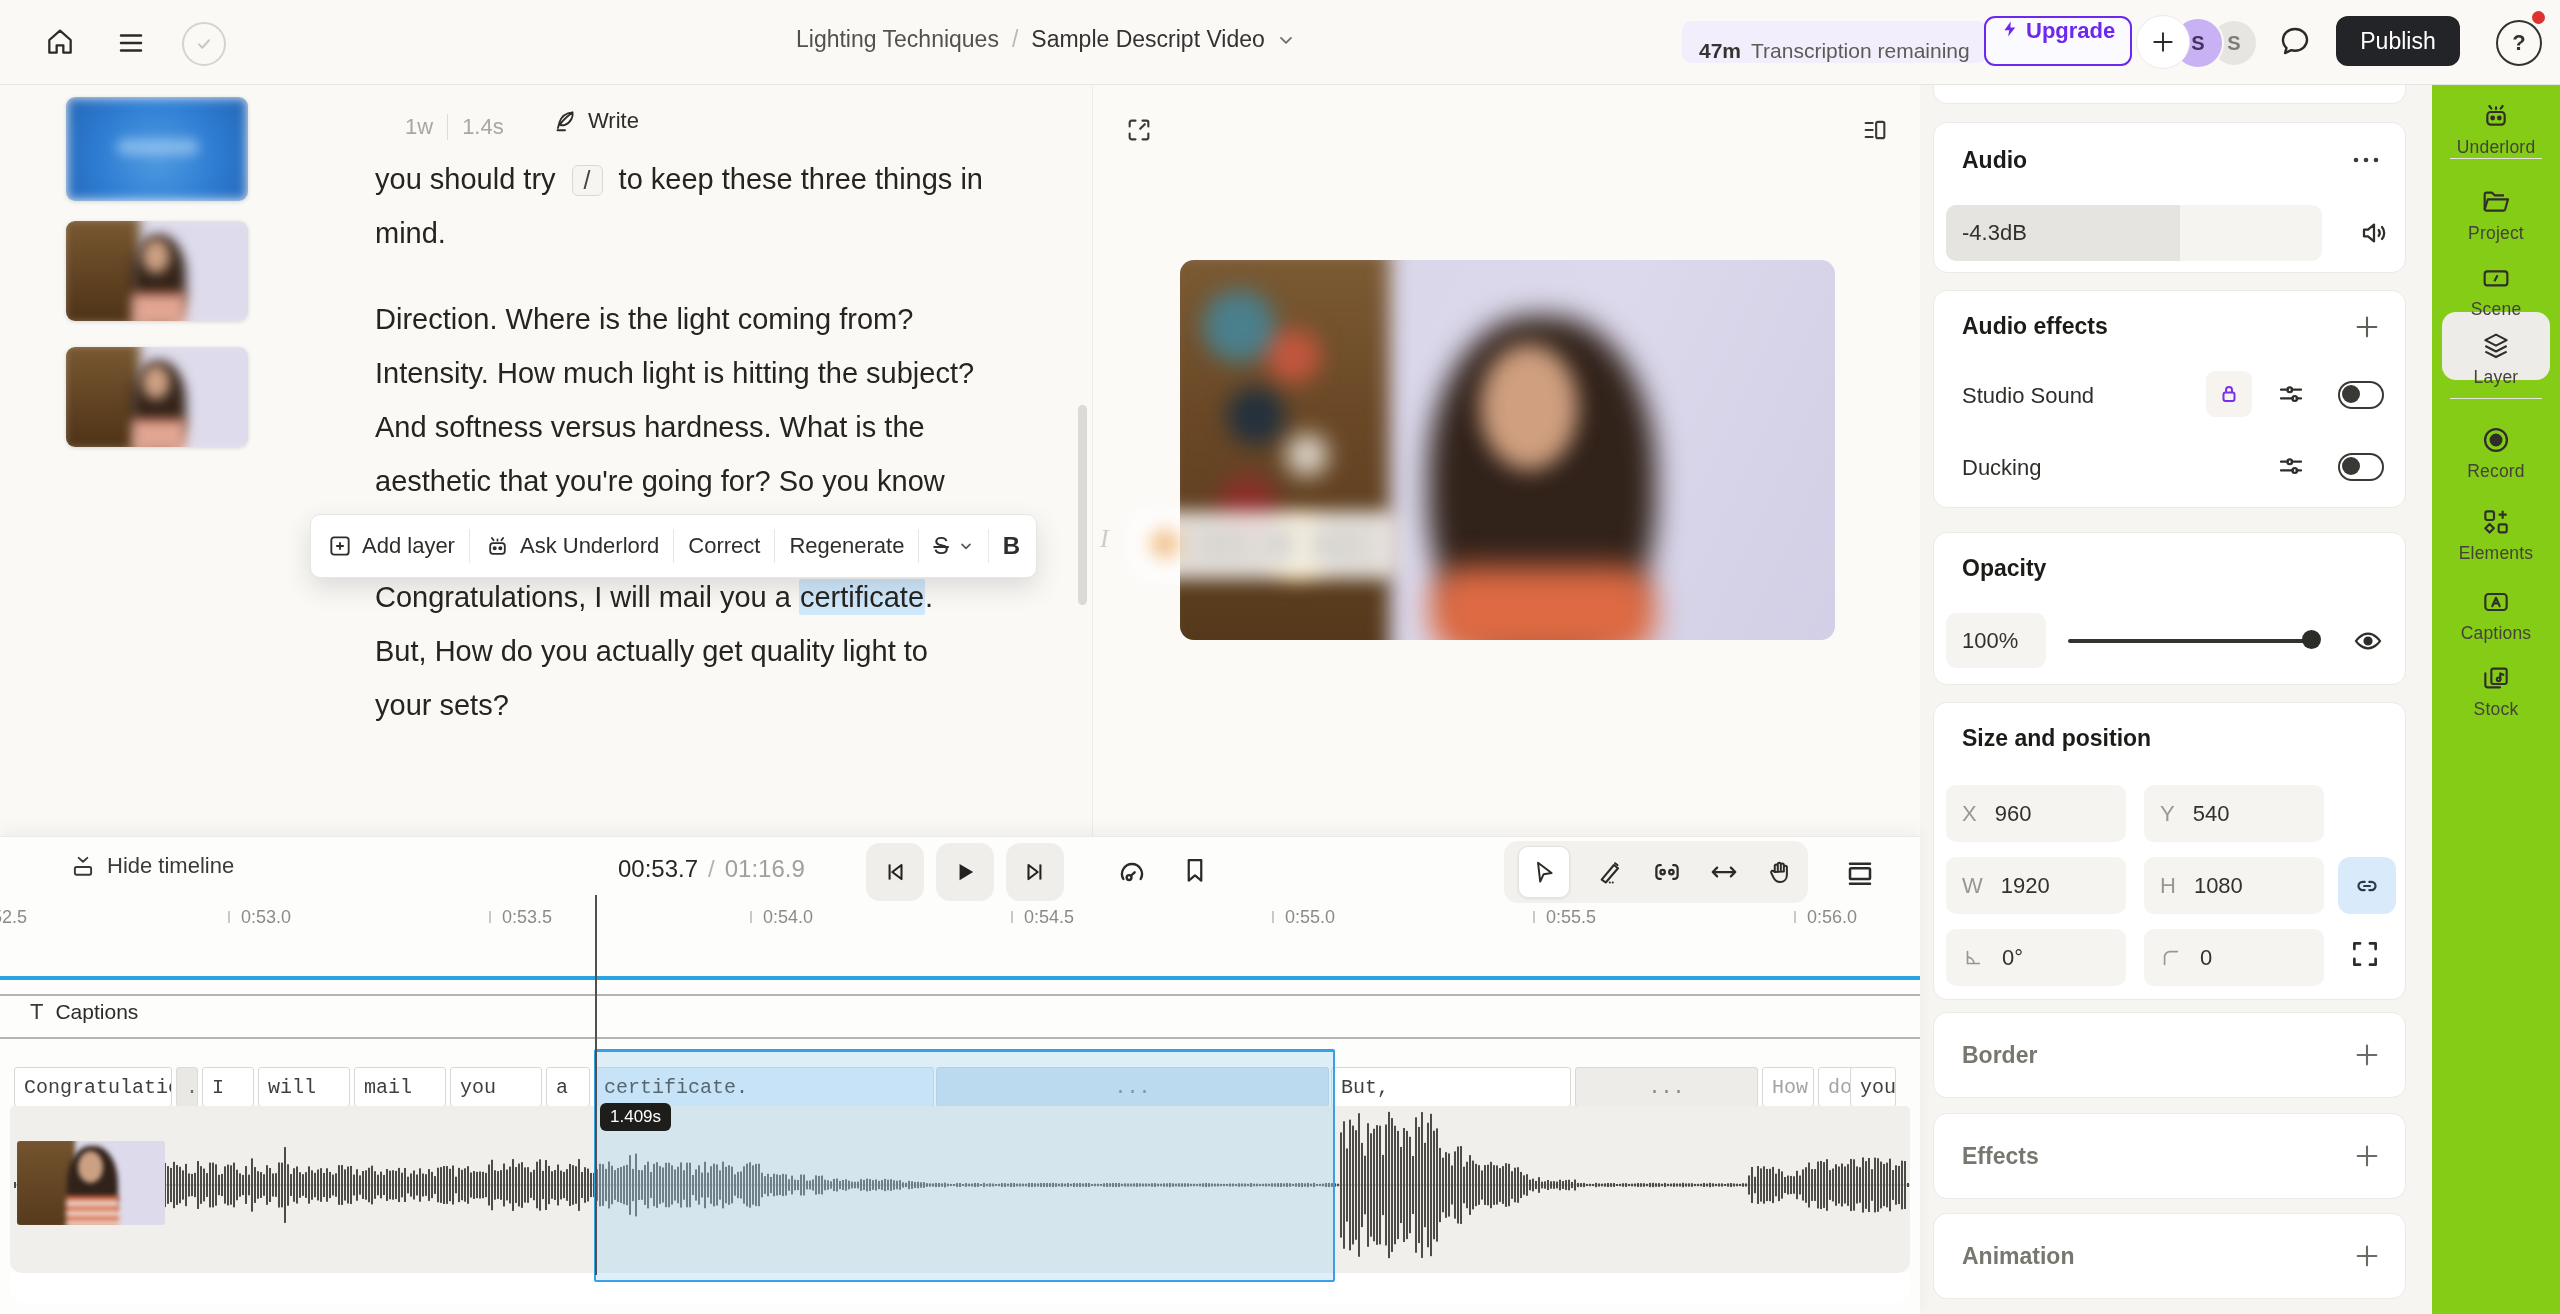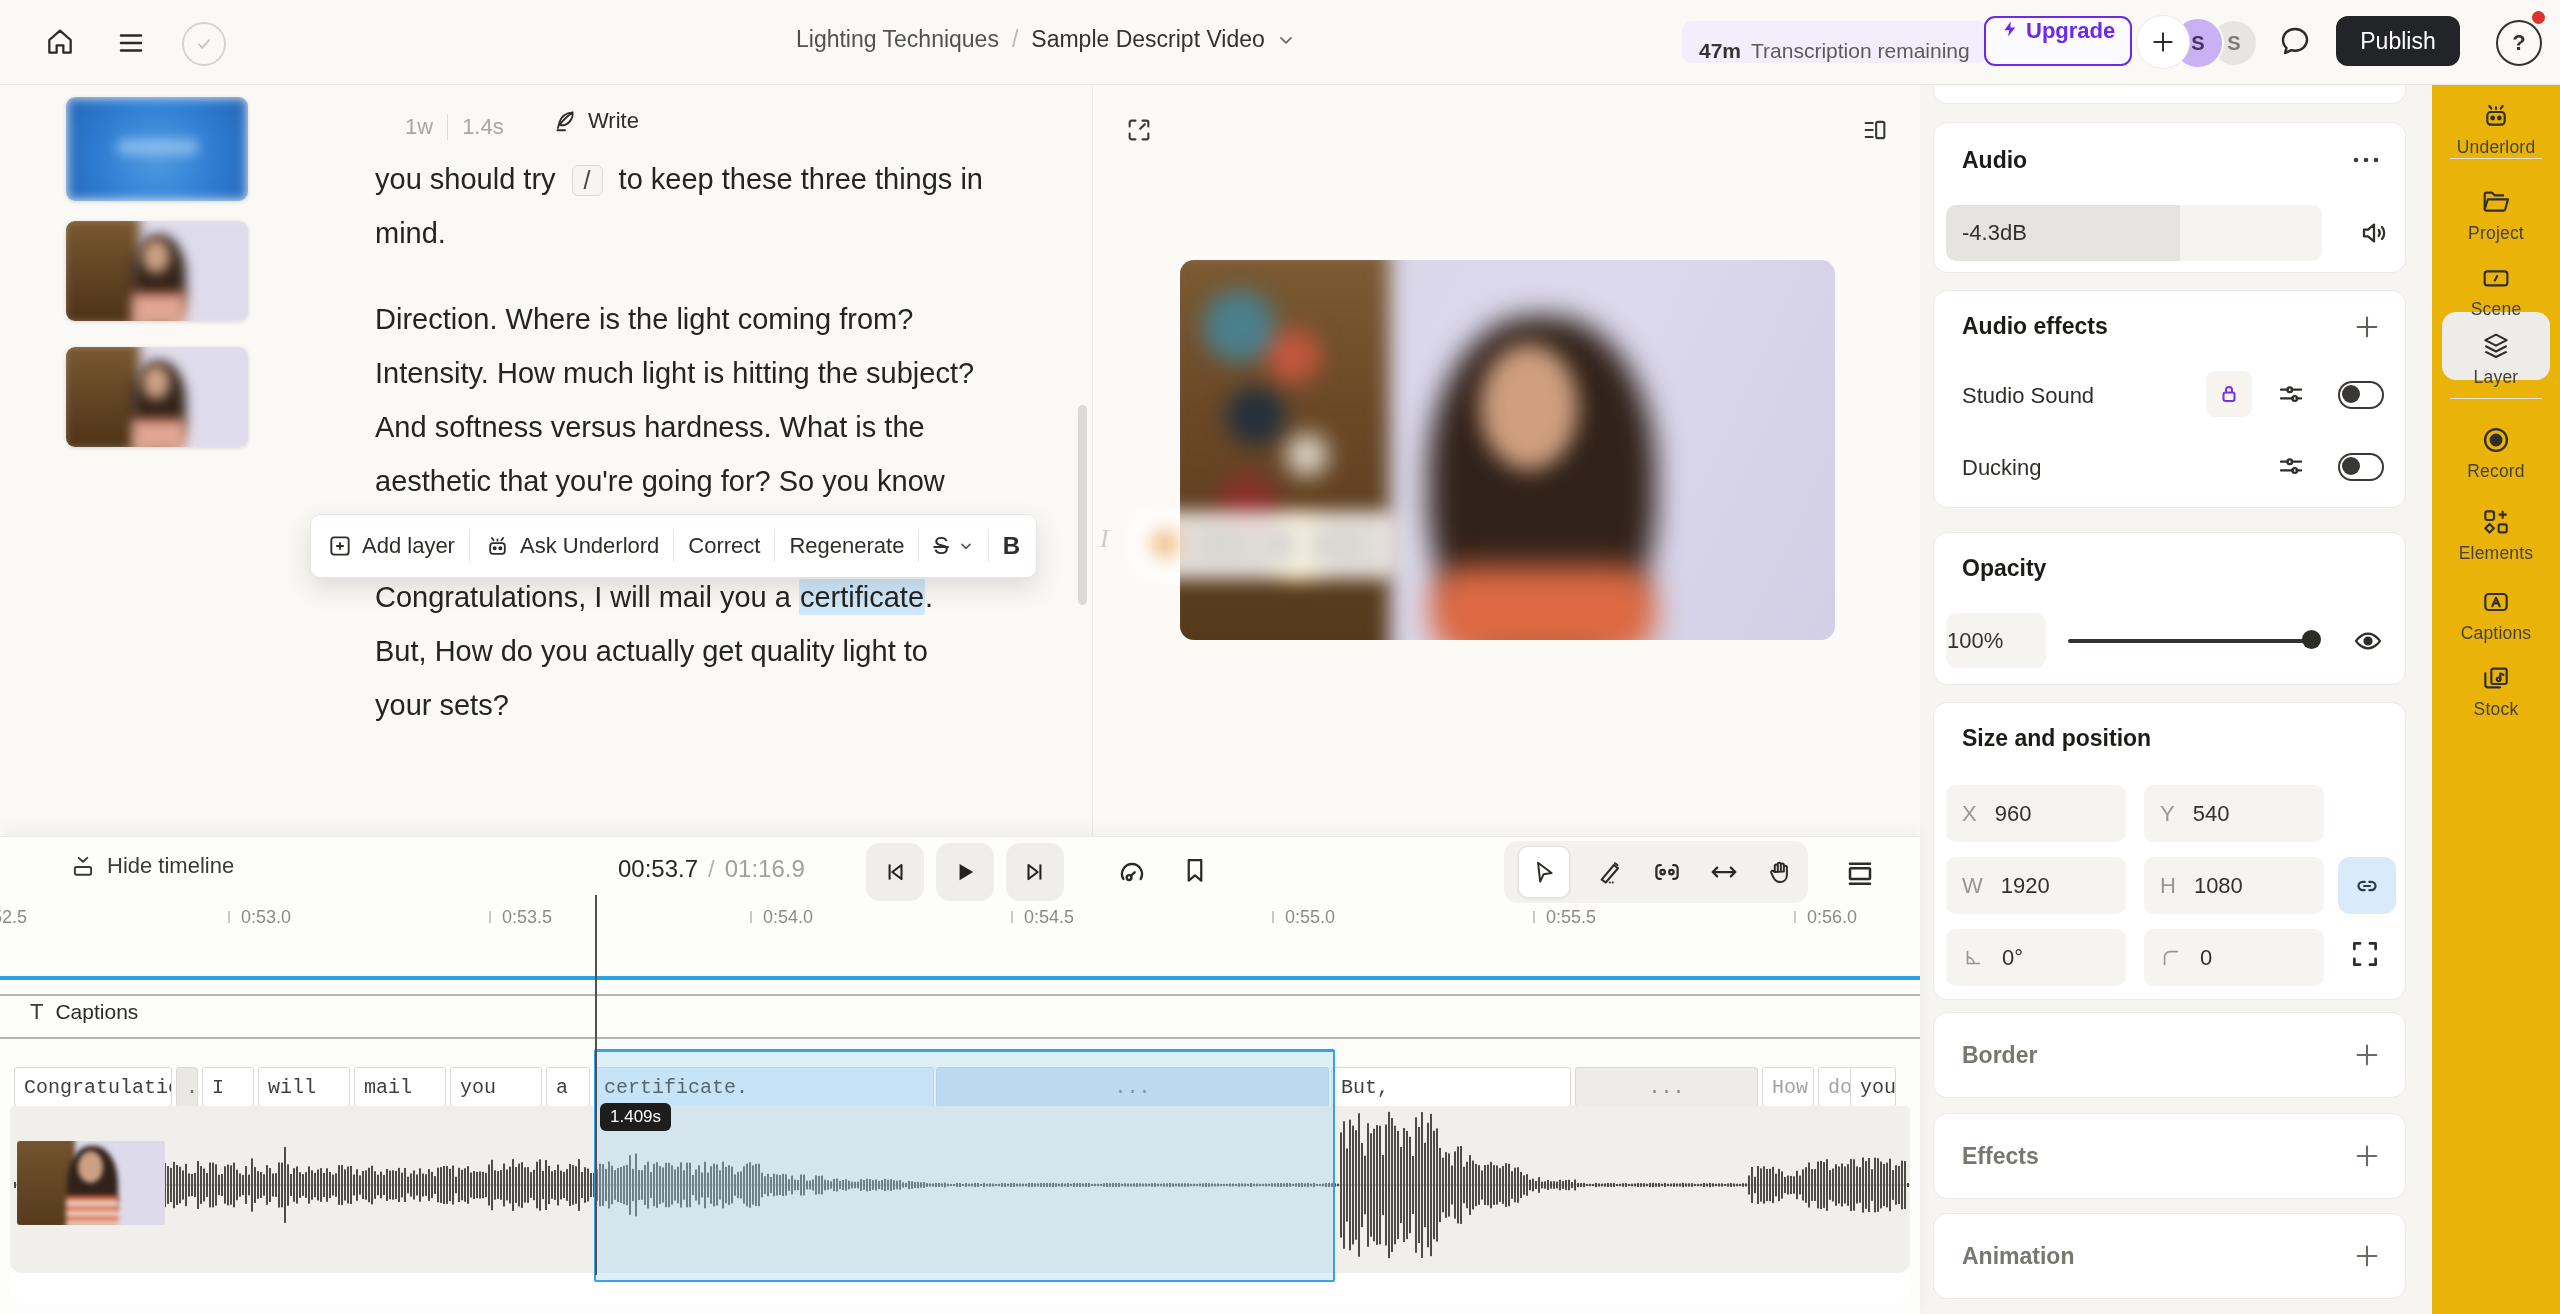--- a/index.html
+++ b/index.html
@@ -128,31 +128,31 @@
   .card-title{position:absolute;left:28px;top:24px;font-size:23px;font-weight:700;color:#1c1b18;}
   .card-title.gray{color:#77766f;}
   .icon-btn{position:absolute;color:#55544f;cursor:pointer;}
   .audio-slider{position:absolute;left:12px;top:82px;width:376px;height:56px;background:#f5f4f0;border-radius:10px;overflow:hidden;cursor:pointer;}
   .audio-fill{position:absolute;left:0;top:0;width:234px;height:56px;background:#e5e4e0;}
   .audio-val{position:absolute;left:16px;top:0;line-height:56px;font-size:22px;color:#33312d;}
   .fx-label{position:absolute;left:28px;font-size:22px;color:#2f2e2a;}
   .lock-box{position:absolute;left:272px;top:80px;width:46px;height:46px;border-radius:9px;background:#f7f4ef;display:flex;align-items:center;justify-content:center;color:#7a2ff0;cursor:pointer;}
   .toggle{position:absolute;width:46px;height:28px;border:2.5px solid #393834;border-radius:15px;box-sizing:border-box;cursor:pointer;}
   .toggle i{position:absolute;left:2px;top:2px;width:18px;height:18px;border-radius:50%;background:#393834;}
-  .op-box{position:absolute;left:12px;top:80px;width:100px;height:55px;background:#f5f4f0;border-radius:10px;line-height:55px;padding-left:1px;font-size:22px;color:#33312d;box-sizing:border-box;}
+  .op-box{position:absolute;left:12px;top:80px;width:100px;height:55px;background:#f5f4f0;border-radius:10px;line-height:55px;padding-left:16px;font-size:22px;color:#33312d;box-sizing:border-box;}
   .op-track{position:absolute;left:134px;top:106px;width:252px;height:4px;background:#34332f;border-radius:2px;cursor:pointer;}
   .op-knob{position:absolute;left:368px;top:97px;width:19px;height:19px;border-radius:50%;background:#2d2c29;cursor:pointer;}
   .sz-box{position:absolute;height:57px;background:#f5f4f0;border-radius:10px;display:flex;align-items:center;padding-left:16px;box-sizing:border-box;font-size:22px;cursor:text;}
   .sz-label{color:#99978f;margin-right:18px;}
   .sz-val{color:#33312d;}
   .link-box{position:absolute;left:404px;top:154px;width:58px;height:57px;background:#d9ebfb;border-radius:12px;display:flex;align-items:center;justify-content:center;color:#273c50;cursor:pointer;}
   .plus-right{position:absolute;right:24px;top:50%;transform:translateY(-50%);color:#6b6a65;cursor:pointer;}
 
   
-  .rail{position:absolute;left:2432px;top:84px;width:128px;height:1230px;background:#eab308;}
+  .rail{position:absolute;left:2432px;top:84px;width:128px;height:1230px;background:#84cc16;}
   .rail-item{position:absolute;left:0;width:128px;text-align:center;cursor:pointer;}
   .rail-icon{display:flex;justify-content:center;color:#2f2e2a;}
   .rail-label{margin-top:5px;font-size:17.5px;color:#454339;letter-spacing:.2px;}
   .rail-hl{position:absolute;left:10px;top:228px;width:108px;height:68px;background:#edece9;border-radius:14px;}
   .rail-div{position:absolute;left:18px;width:92px;height:1px;background:#e6e4e0;}
 </style>
 </head>
 <body>
 
 <div class="app">

